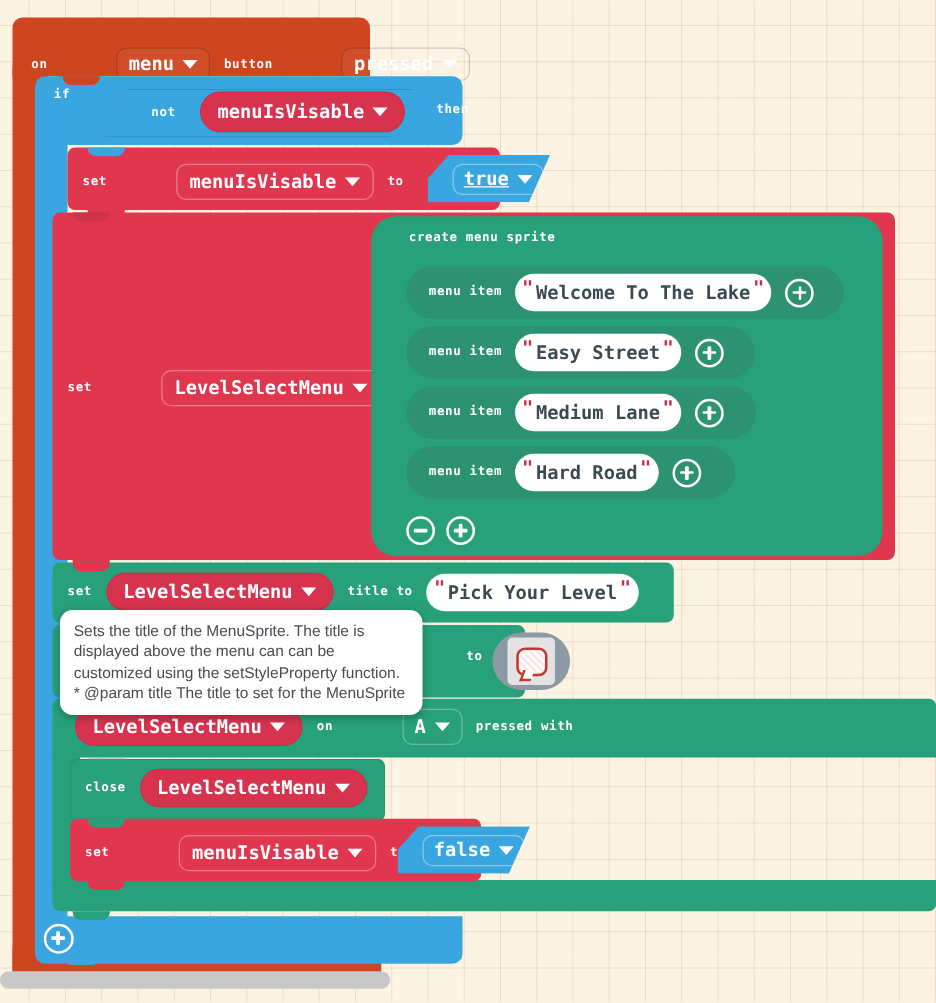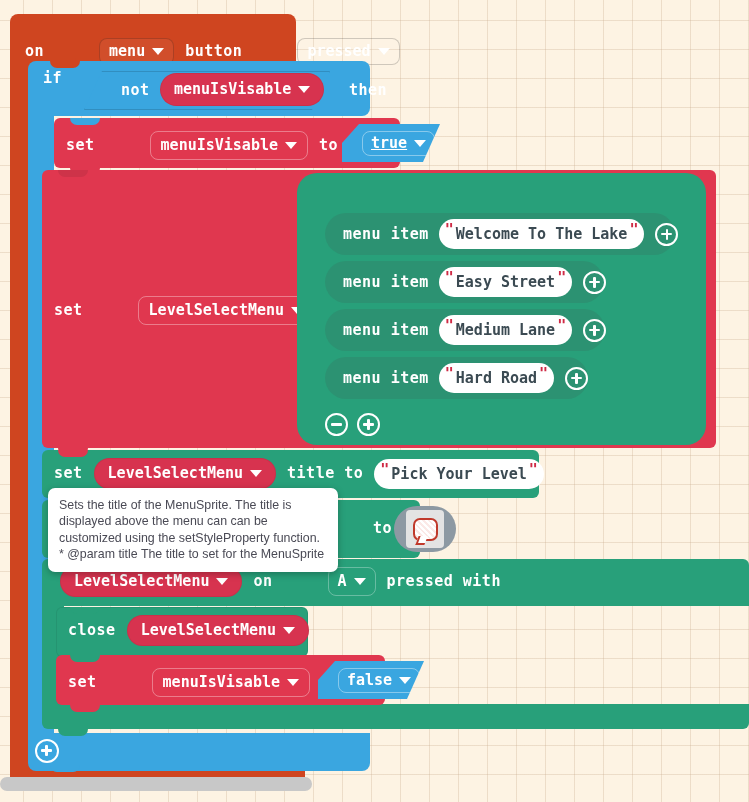--- a/index.html
+++ b/index.html
@@ -16,21 +16,21 @@
     background-image:
       linear-gradient(to right, rgba(205,180,150,.35) 1px, transparent 1px),
       linear-gradient(to bottom, rgba(205,180,150,.35) 1px, transparent 1px);
     background-size:29px 29px;
     background-position:-6px -9px;
   }
 
   
   .blk{position:absolute;box-sizing:border-box;}
   .lbl{
-    color:#fff;font-weight:bold;font-size:15px;letter-spacing:.5px;
+    color:#fff;font-weight:bold;font-size:10px;letter-spacing:.5px;
     white-space:nowrap;line-height:1;
   }
 
   
   .field{
     box-sizing:border-box;display:inline-flex;align-items:center;gap:7px;
     border-radius:8px;padding:5px 9px;white-space:nowrap;
     font-weight:bold;font-size:15px;color:#fff;line-height:1;
   }
   .field.outline{background:transparent;margin-left:44px;}
@@ -189,20 +189,21 @@
       <span class="lbl">set</span>
       <span class="field outline" style="border:1.5px solid rgba(255,255,255,.35);padding:6px 10px;">
         <span>LevelSelectMenu</span>
         <span class="caret"></span>
       </span>
       <span class="lbl">to</span>
     </div>
   </div>
 
   <div class="blk" style="left:297px;top:173px;width:409px;height:272px;background:#28a07a;border-radius:20px;">
+    <span class="lbl" style="position:absolute;left:30px;top:13px;">create menu sprite</span>
 
     <div style="position:absolute;left:28px;top:40px;height:42px;width:350px;background:#2c9272;border-radius:21px;display:flex;align-items:center;">
       <span class="lbl" style="margin-left:18px;">menu item</span>
       <span class="strfield" style="margin-left:10px;">
         <span class="qt">"</span>
         <span class="strtext">Welcome To The Lake</span>
         <span class="qt">"</span>
       </span>
       <span class="circbtn plus" style="margin-left:11px;"></span>
     </div>
@@ -327,19 +328,19 @@
                 display:flex;align-items:center;">
       <span class="field" style="margin-left:20px;border:1.5px solid rgba(255,255,255,.4);padding:4px 8px;">
         <span>false</span>
         <span class="caret"></span>
       </span>
     </div>
   </div>
 
   <span class="circbtn plus" style="position:absolute;left:35px;top:739px;width:24px;height:24px;z-index:60;"></span>
 
-  <div id="tooltip" style="left:48px;top:488px;width:290px;">
+  <div id="tooltip" style="left:48px;top:488px;width:290px;border-radius:10px;">
     <span>Sets the title of the MenuSprite. The title is displayed above the menu can can be customized using the setStyleProperty function. * @param title The title to set for the MenuSprite</span>
   </div>
 
   <div id="hscroll" style="left:0px;top:777px;width:312px;height:14px;"></div>
 
 </div>
 
 </body></html>

